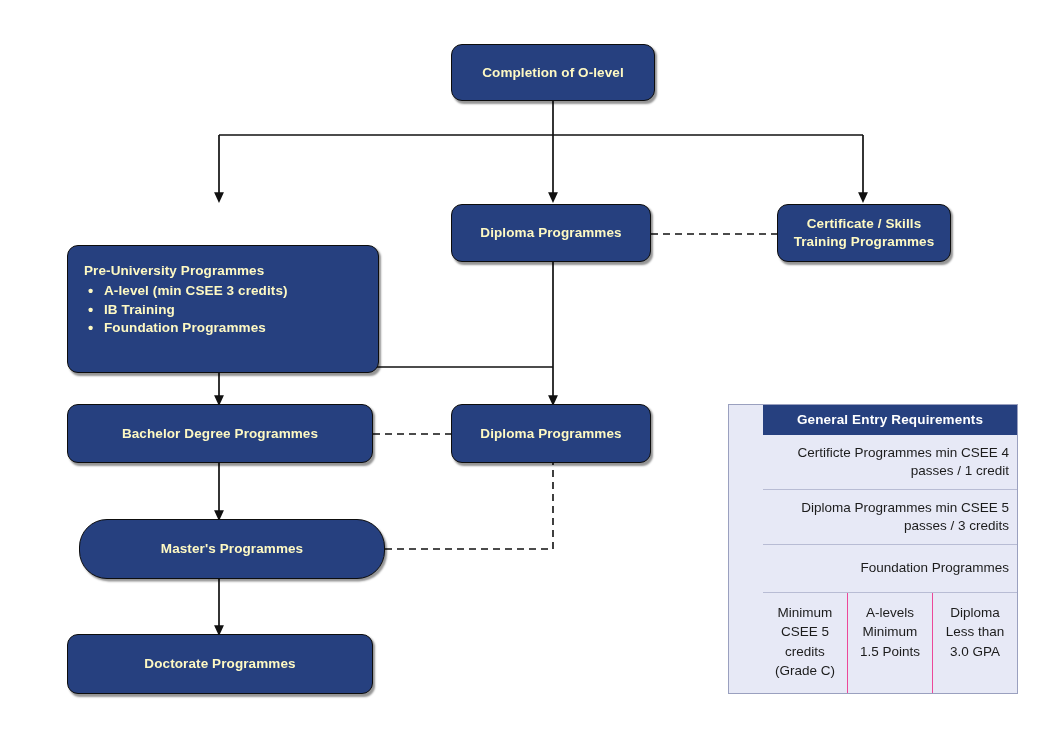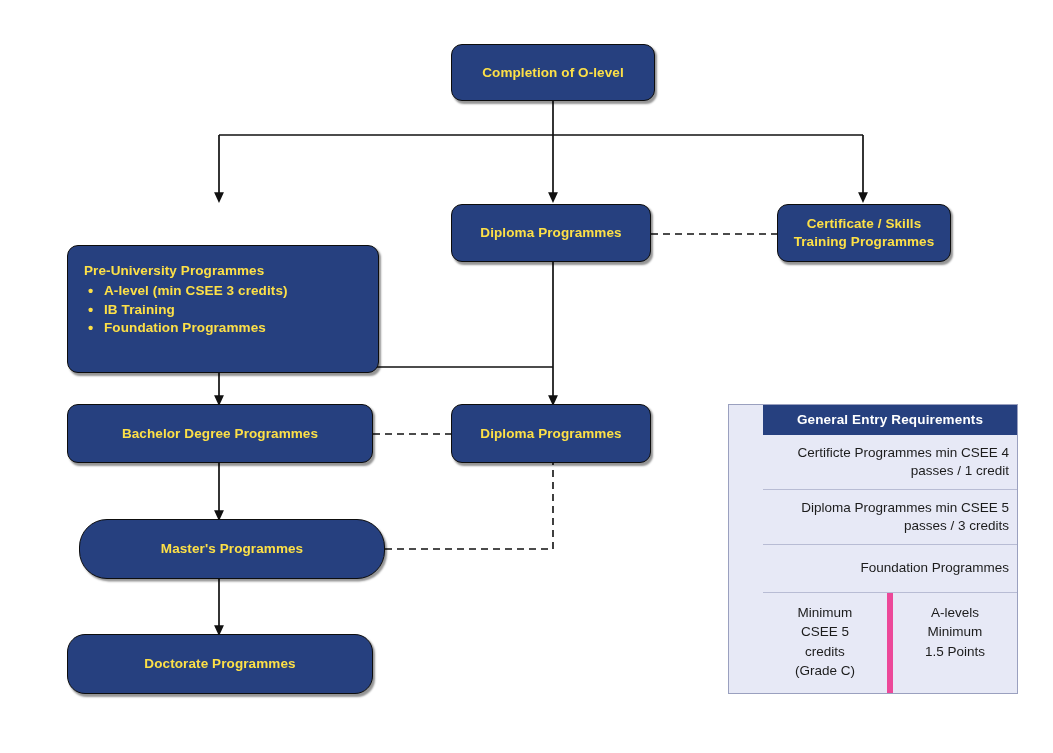--- a/index.html
+++ b/index.html
@@ -27,21 +27,21 @@
     pointer-events: none;
   }
 
   
   .node {
     position: absolute;
     box-sizing: border-box;
     background: #26407F;
     border: 1.6px solid #0d0d0d;
     border-radius: 11px;
-    color: #fde047;
+    color: #fef9c3;
     font-weight: bold;
     font-size: 13.5px;
     line-height: 1.32;
     letter-spacing: 0.1px;
     display: flex;
     align-items: center;
     justify-content: center;
     text-align: center;
     box-shadow: 2px 2.5px 2px rgba(0,0,0,0.42);
     z-index: 3;
@@ -104,21 +104,21 @@
     padding: 14px 8px 15px 8px;
   }
   #legend-cols {
     display: flex;
   }
   .legend-col {
     flex: 1 1 0;
     text-align: center;
     padding: 10px 4px 12px 4px;
     line-height: 1.45;
-    border-right: 6px solid #ec4899;
+    border-right: 1px solid #ec4899;
   }
   .legend-col:last-child {
     border-right: none;
   }
   .legend-col .cl {
     display: block;
   }
 </style>
 </head>
 <body>
@@ -190,21 +190,21 @@
   </div>
 
   <div class="node" style="left:451px; top:404px; width:200px; height:59px;">
     <span class="node-title">Diploma Programmes</span>
   </div>
 
   <div class="node" style="left:79px; top:519px; width:306px; height:60px;border-radius:28px;">
     <span class="node-title">Master's Programmes</span>
   </div>
 
-  <div class="node" style="left:67px; top:634px; width:306px; height:60px;border-radius:18px;">
+  <div class="node" style="left:67px; top:634px; width:306px; height:60px;">
     <span class="node-title">Doctorate Programmes</span>
   </div>
 
   <div id="legend" style="left:728px; top:404px; width:290px;">
     <div id="legend-header">General Entry Requirements</div>
 
     <div class="legend-row">Certificte Programmes min CSEE 4 passes / 1 credit</div>
     <div class="legend-row">Diploma Programmes min CSEE 5 passes / 3 credits</div>
     <div class="legend-row tall">Foundation Programmes</div>
 
@@ -213,16 +213,21 @@
         <span class="cl">Minimum</span>
         <span class="cl">CSEE 5</span>
         <span class="cl">credits</span>
         <span class="cl">(Grade C)</span>
       </div>
       <div class="legend-col">
         <span class="cl">A-levels</span>
         <span class="cl">Minimum</span>
         <span class="cl">1.5 Points</span>
       </div>
+      <div class="legend-col">
+        <span class="cl">Diploma</span>
+        <span class="cl">Less than</span>
+        <span class="cl">3.0 GPA</span>
+      </div>
     </div>
   </div>
 
 </div>
 
 </body></html>

